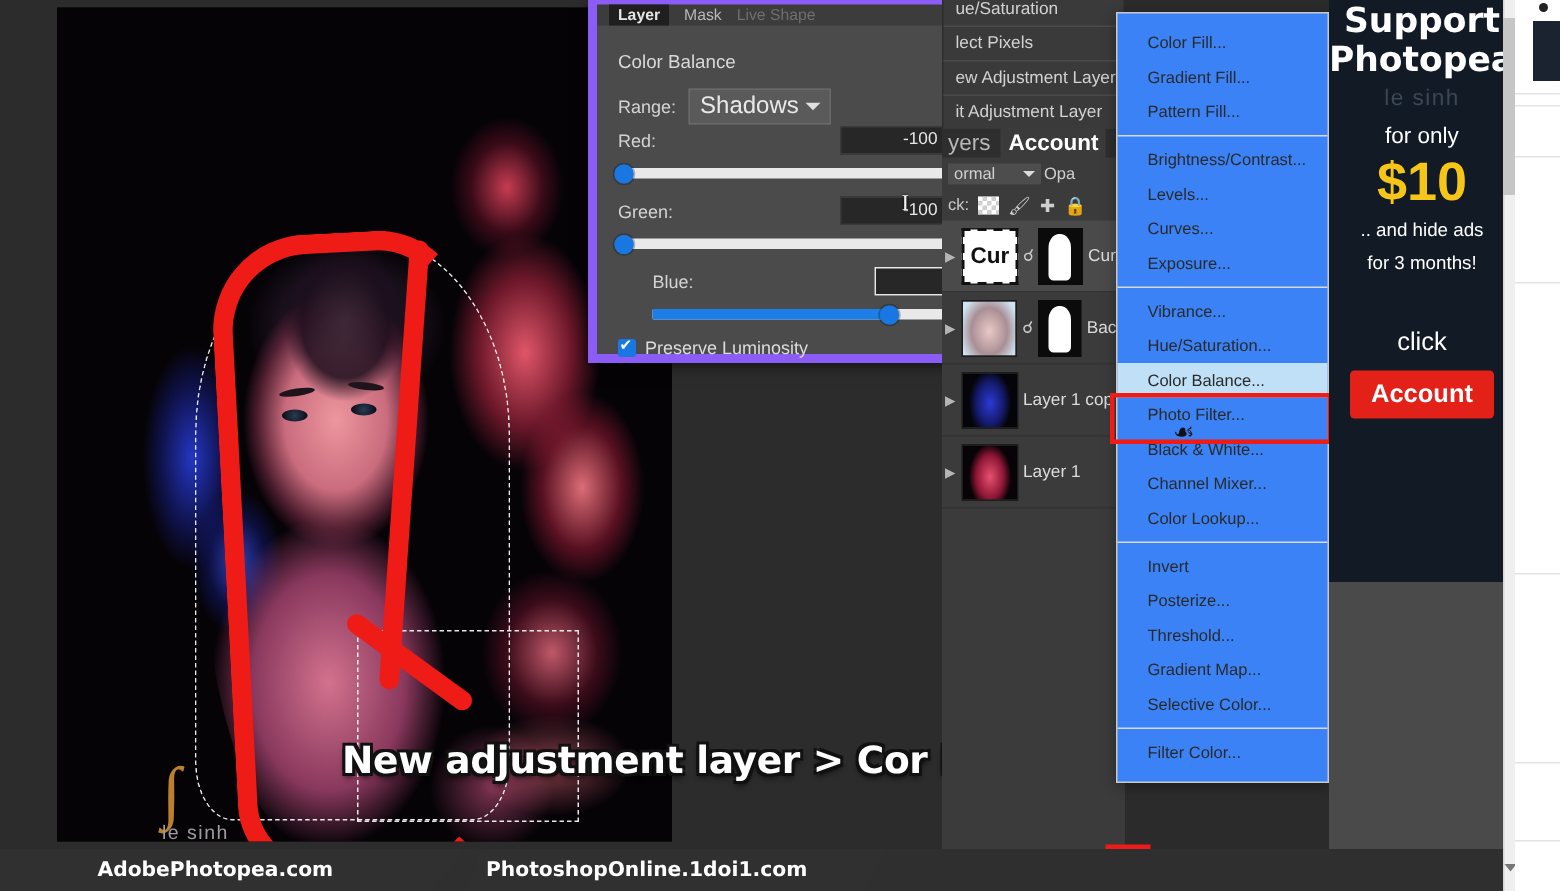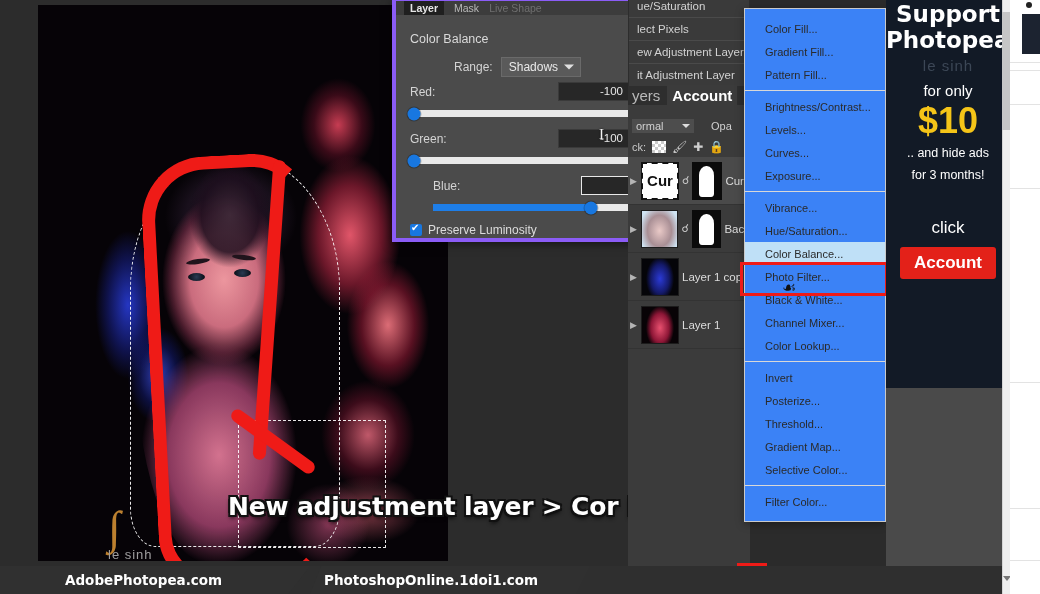--- a/index.html
+++ b/index.html
@@ -107,35 +107,35 @@
     position:absolute; top:566px; height:28px; background:#303030;
     color:#fff; font-size:13.5px; font-weight:bold; line-height:28px;
     font-family:"DejaVu Sans", sans-serif;
   }
   .banner.left  { left:0;   width:310px; padding-left:65px; clip-path: polygon(0 0, 100% 0, 93% 100%, 0 100%); }
   .banner.right { left:310px; width:280px; padding-left:14px; clip-path: polygon(4% 0, 100% 0, 95% 100%, 0 100%); }
 
   
   .cb-panel {
     position:absolute; left:392px; top:0; width:248px; height:242px;
-    background:#4b4b4b; border:4px solid #8b5cf6;
+    background:#4b4b4b; border:6px solid #8b5cf6;
     box-shadow: 0 2px 9px rgba(0,0,0,.55);
   }
   .cb-tabs {
     position:absolute; left:0; top:-3px; width:248px; height:14px;
     background:#3c3c3c; display:flex; align-items:center; gap:10px; padding-left:8px;
     font-size:10.5px; color:#b8b8b8;
   }
   .cb-tab.active { background:#1f1f1f; color:#e6e6e6; padding:1px 6px; font-weight:bold; }
   .cb-tab.dim { color:#6f6f6f; }
   .cb-title { position:absolute; left:14px; top:28px; font-size:12.5px; color:#d9d9d9; }
   .cb-row-range { position:absolute; left:14px; top:53px; display:flex; align-items:center; gap:8px; }
-  .cb-row-range .lbl { font-size:12px; color:#d4d4d4;margin-left:44px; }
+  .cb-row-range .lbl { font-size:12px; color:#d4d4d4; }
   .cb-select {
-    background:#5a5a5a; color:#e9e9e9; font-size:12px; padding:2px 20px 2px 7px;
+    background:#5a5a5a; color:#e9e9e9; font-size:16px; padding:2px 20px 2px 7px;
     border:1px solid #6a6a6a; position:relative; min-width:80px;
   }
   .cb-select .caret {
     position:absolute; right:6px; top:50%; transform:translateY(-50%);
     width:0;height:0;border-left:5px solid transparent;border-right:5px solid transparent;border-top:5px solid #e0e0e0;
   }
   .cb-ch { position:absolute; left:14px; width:220px; }
   .cb-ch .hdr { display:flex; justify-content:space-between; align-items:center; }
   .cb-ch .nm { font-size:12px; color:#d4d4d4; }
   .cb-val {
@@ -162,21 +162,21 @@
   .ctx-menu {
     position:absolute; left:628px; top:-6px; width:122px; background:#3a3a3a;
     border:1px solid #2d2d2d; font-size:11.5px; color:#d2d2d2;
   }
   .ctx-menu .ci { padding:5px 6px 5px 8px; border-bottom:1px solid #4a4a4a; white-space:nowrap; overflow:hidden; }
 
   
   .layers-panel { position:absolute; left:628px; top:86px; width:122px; height:480px; background:#3b3b3b; }
   .lp-tabs { display:flex; gap:7px; font-size:15px; height:19px; align-items:center; padding-left:4px; background:#2e2e2e; color:#b9b9b9; }
   .lp-tabs .t.active { color:#fff; font-weight:bold; background:#3b3b3b; padding:2px 5px; }
-  .lp-blend { display:flex; align-items:center; gap:17px; padding:4px 4px; font-size:11px; color:#d0d0d0;margin-top:10px; }
+  .lp-blend { display:flex; align-items:center; gap:2px; padding:4px 4px; font-size:11px; color:#d0d0d0; }
   .lp-blend .sel { position:relative; background:#4d4d4d; padding:1px 18px 1px 4px; min-width:62px; }
   .lp-blend .sel .caret { position:absolute; right:4px; top:50%; transform:translateY(-50%);
      width:0;height:0;border-left:4px solid transparent;border-right:4px solid transparent;border-top:4px solid #ddd; }
   .lp-lock { display:flex; align-items:center; gap:6px; padding:3px 4px; font-size:11px; color:#c9c9c9; }
   .lp-lock .gi { font-size:12px; color:#cfcfcf; }
   .checker { width:14px; height:12px;
     background-image: linear-gradient(45deg,#ccc 25%,transparent 25%,transparent 75%,#ccc 75%),
                       linear-gradient(45deg,#ccc 25%,#fff 25%,#fff 75%,#ccc 75%);
     background-size:6px 6px; background-position:0 0,3px 3px; }
   .layer-row { display:flex; align-items:center; gap:3px; height:48px; padding-left:2px; border-bottom:1px solid #333; }

